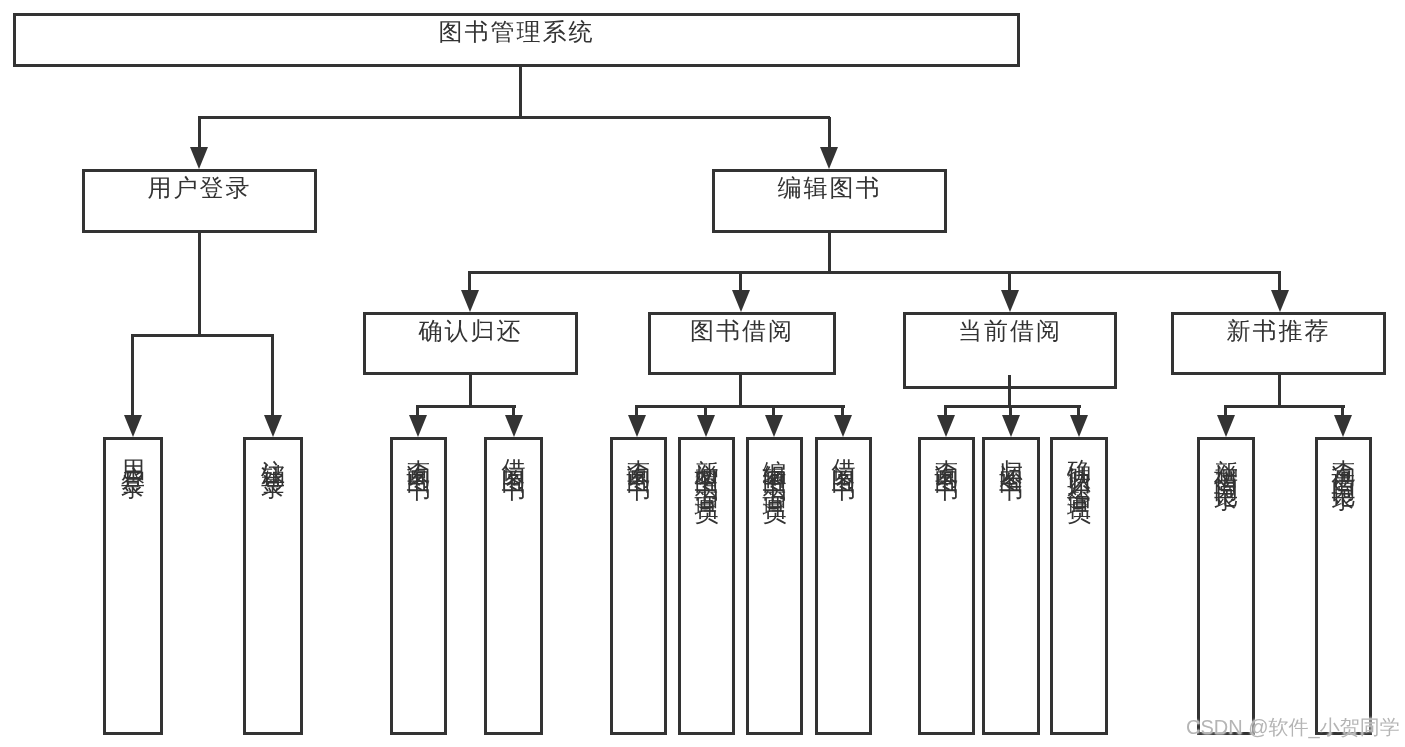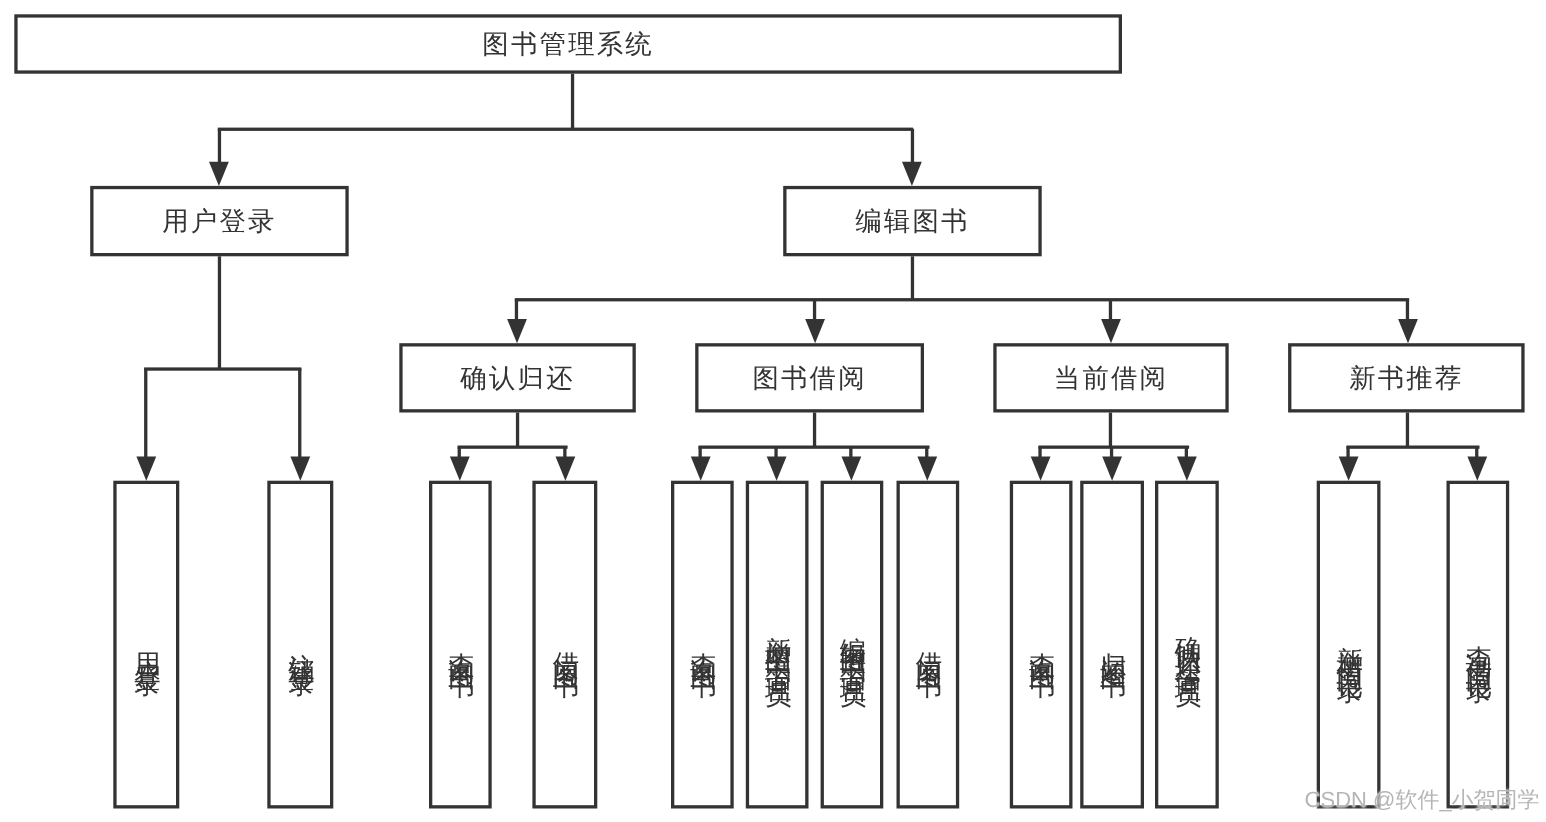--- a/index.html
+++ b/index.html
@@ -3,21 +3,21 @@
 <meta charset="utf-8">
 <style>
   html,body { margin:0; padding:0; background:#ffffff; }
   .canvas {
     position:relative; width:1405px; height:747px; background:#fff;
     font-family:"Liberation Sans", sans-serif; overflow:hidden;
   }
   .box {
     position:absolute; box-sizing:border-box; background:#fff;
     border:3px solid var(--line-color,#333);
-    display:flex; align-items:center; justify-content:center;
+    display:flex; align-items:flex-start; justify-content:center;
     color:var(--text-color,#333);
   }
   .box.hbox span { font-size:24px; letter-spacing:2px; white-space:nowrap; }
   .box.leaf span {
     writing-mode:vertical-lr; text-orientation:mixed;
     font-size:24px; letter-spacing:6px; line-height:1; white-space:nowrap;
   }
   .vline,.hline { position:absolute; background:var(--line-color,#333); }
   .arrow {
     position:absolute; width:0; height:0;
@@ -42,24 +42,24 @@
   <div class="box hbox" style="left:82px;top:169px;width:235px;height:64px">
     <span>用户登录</span>
   </div>
   <div class="box hbox" style="left:712px;top:169px;width:235px;height:64px">
     <span>编辑图书</span>
   </div>
 
   <div class="box hbox" style="left:363px;top:312px;width:215px;height:63px">
     <span>确认归还</span>
   </div>
-  <div class="box hbox" style="left:632px;top:312px;width:208px;height:63px">
+  <div class="box hbox" style="left:648px;top:312px;width:188px;height:63px">
     <span>图书借阅</span>
   </div>
-  <div class="box hbox" style="left:903px;top:312px;width:214px;height:63px">
+  <div class="box hbox" style="left:903px;top:312px;width:214px;height:77px">
     <span>当前借阅</span>
   </div>
   <div class="box hbox" style="left:1171px;top:312px;width:215px;height:63px">
     <span>新书推荐</span>
   </div>
 
   <div class="box leaf" style="left:103px;top:437px;width:60px;height:298px">
     <span>用户登录</span>
   </div>
   <div class="box leaf" style="left:243px;top:437px;width:60px;height:298px">

